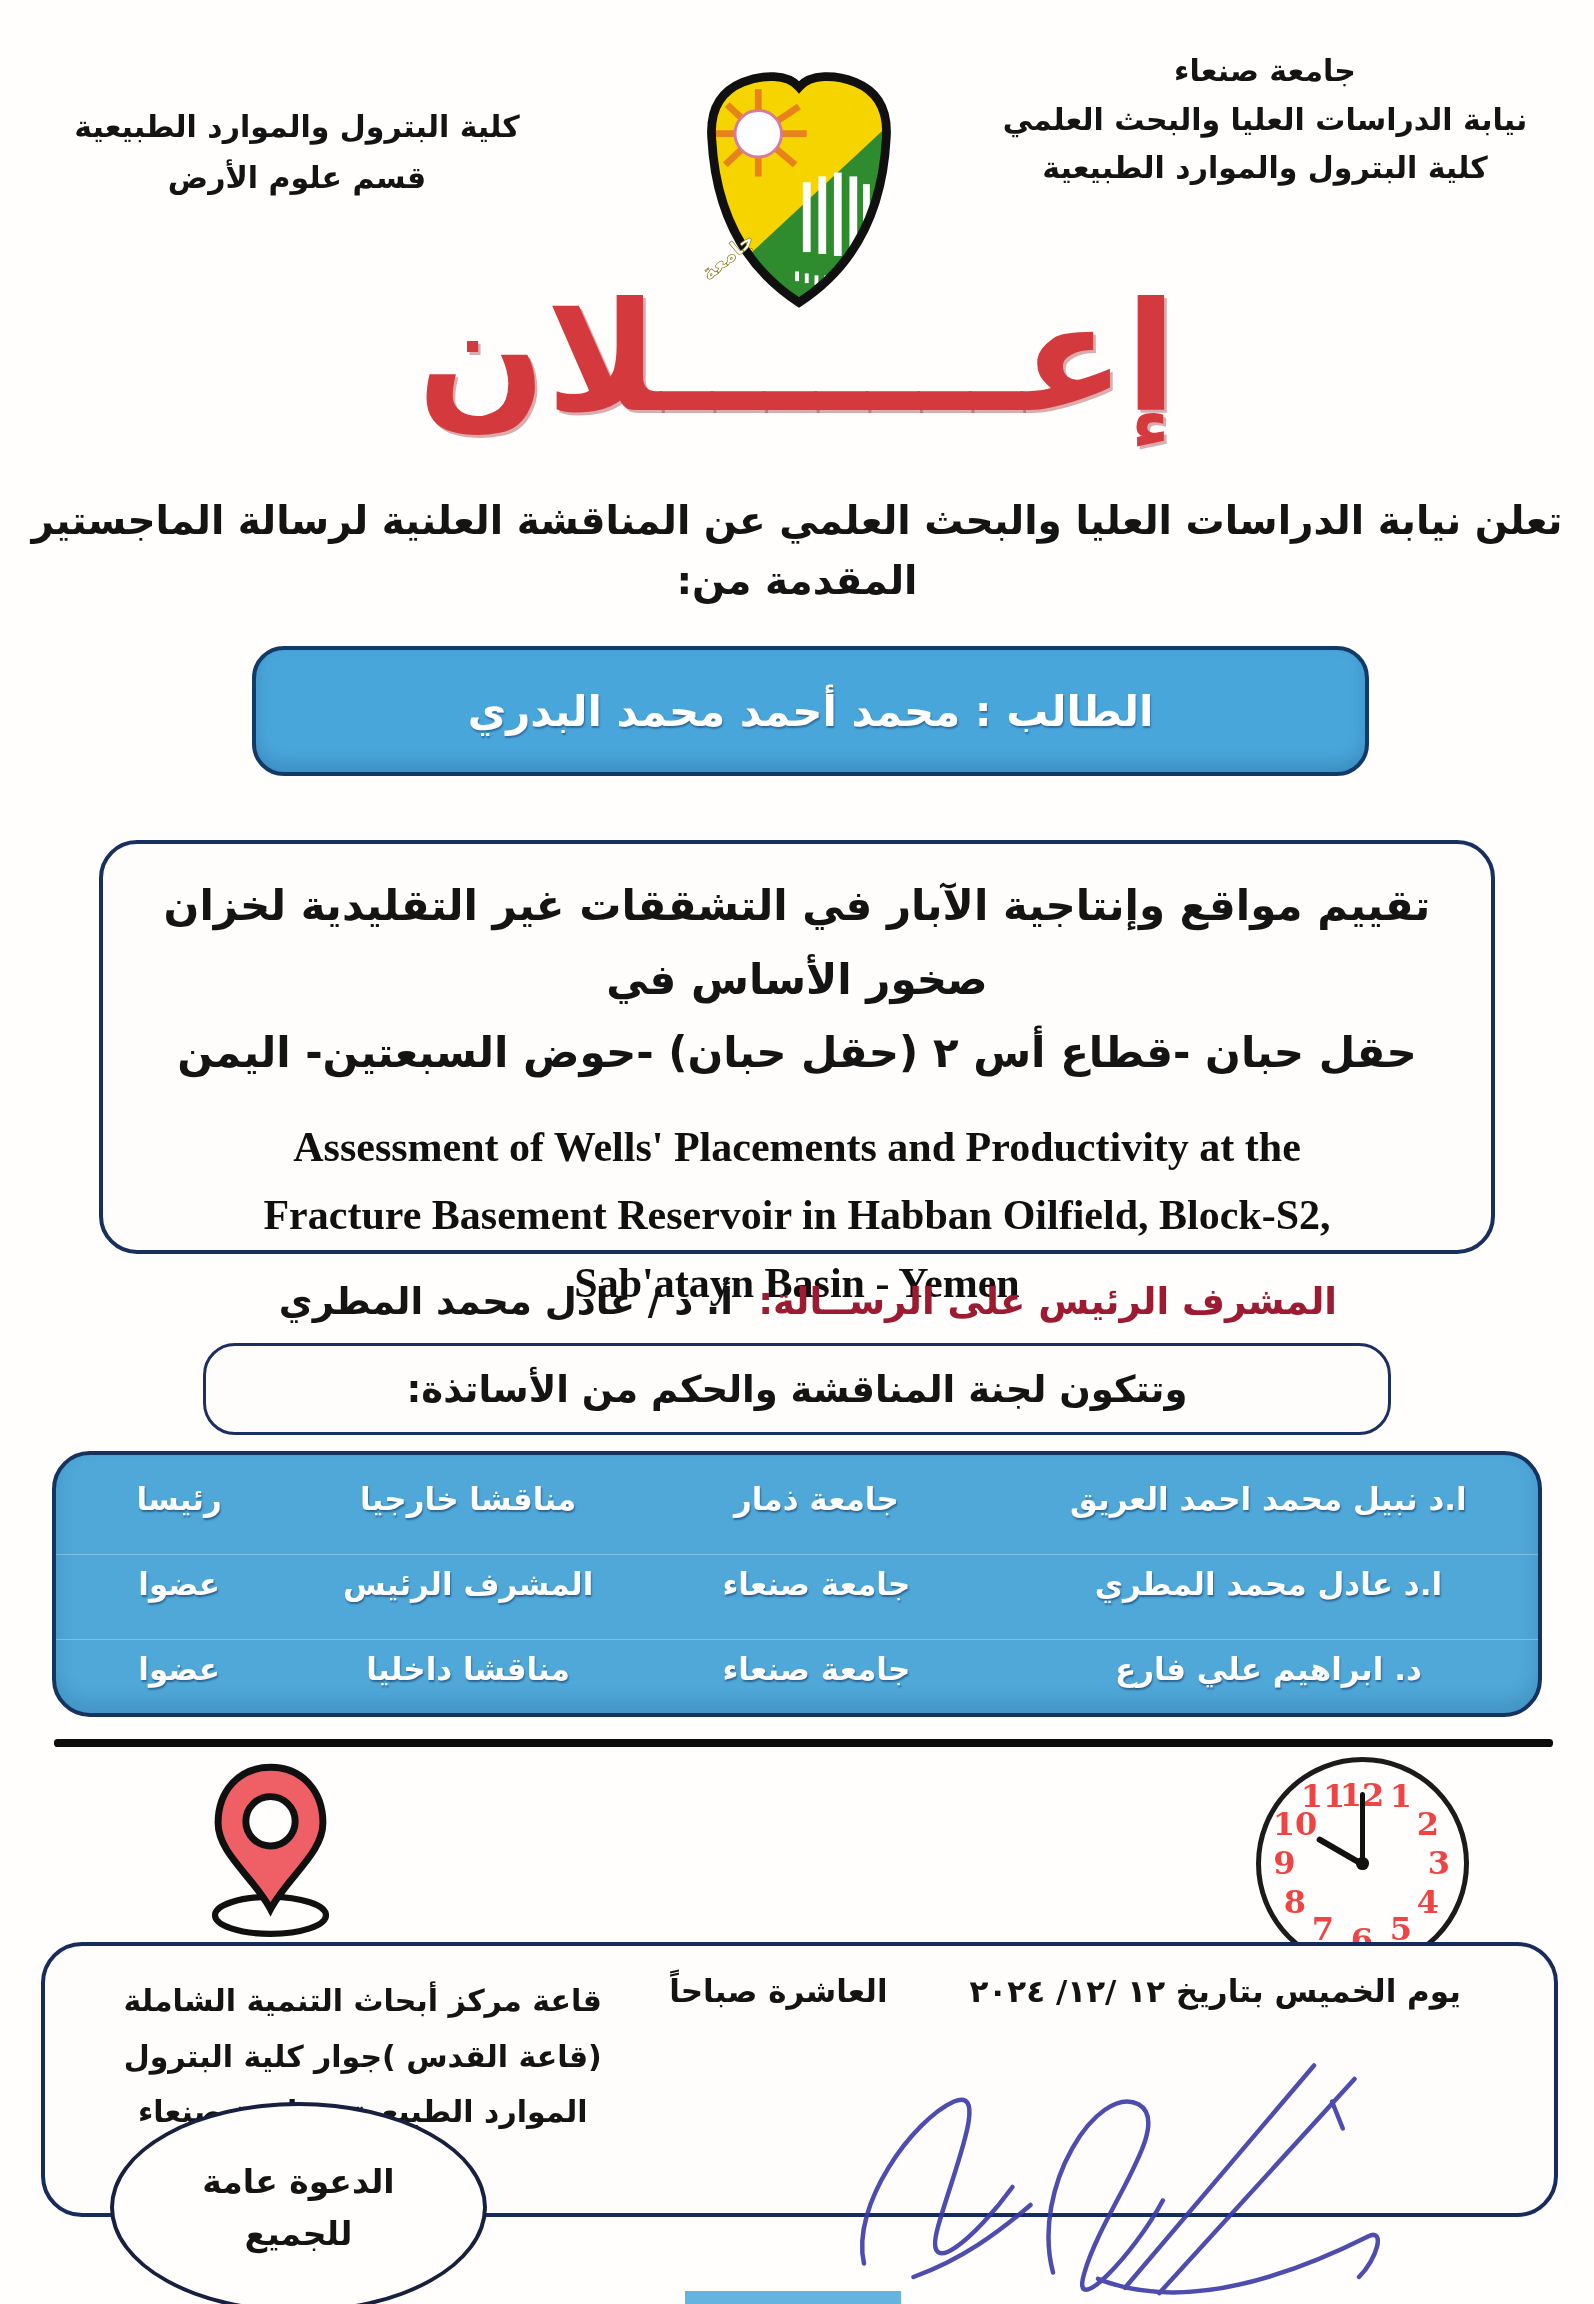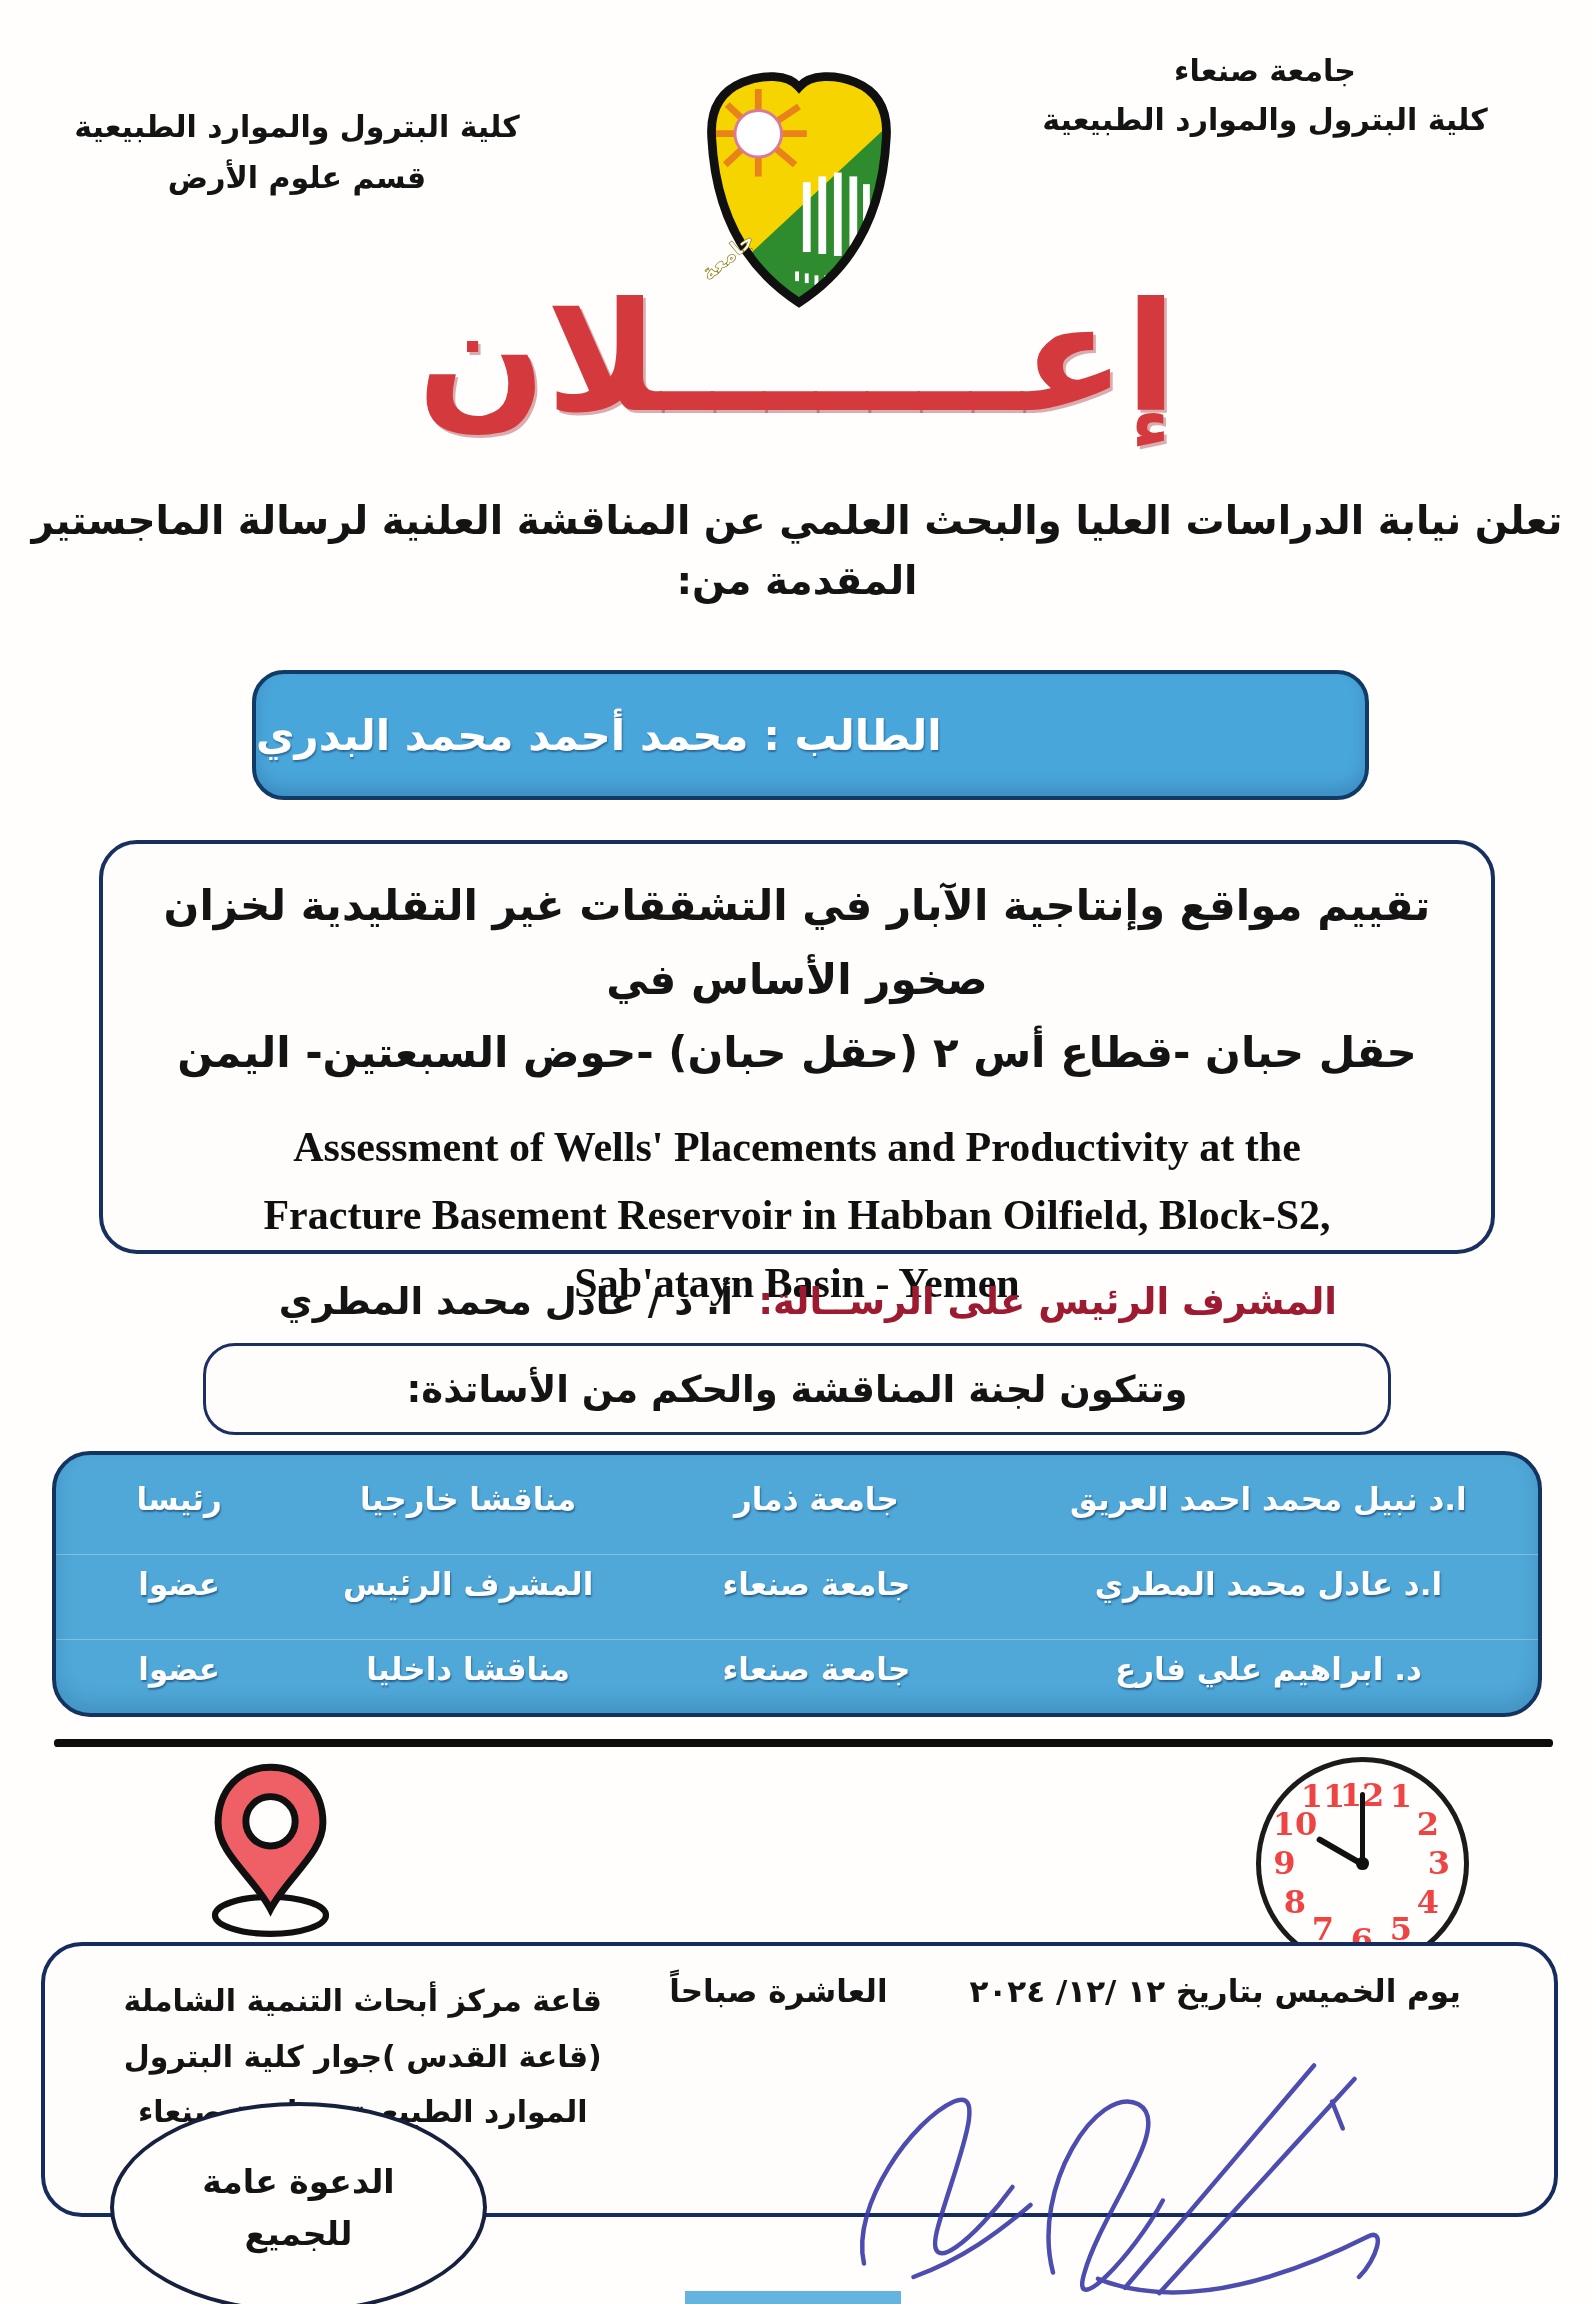--- a/index.html
+++ b/index.html
@@ -33,23 +33,22 @@
   }
   
   .intro{
     position:absolute;top:491px;right:0;left:0;
     text-align:center;font-weight:bold;font-size:39px;line-height:1.55;
   }
   
   .student-box{
     position:absolute;top:646px;right:225px;left:252px;height:122px;
     background:#49a6db;border:4.5px solid #123a66;border-radius:32px;
-    display:flex;align-items:center;justify-content:flex-end;
+    display:flex;align-items:center;justify-content:center;
     box-shadow:inset 0 -9px 16px rgba(0,40,80,.18);
-    margin-top:24px;
   }
   .student-box span{color:#ffffff;font-weight:bold;font-size:42px;
     text-shadow:0.9px 1.8px 1.8px rgba(10,40,80,.45);}
   
   .thesis-box{
     position:absolute;top:840px;right:99px;left:99px;height:414px;
     background:#fffdfb;border:4.5px solid #17305f;border-radius:38px;
     text-align:center;padding-top:25px;box-sizing:border-box;
   }
   .thesis-ar{font-weight:bold;font-size:42px;line-height:1.75;}
@@ -132,20 +131,21 @@
     background:#4aa7db;opacity:.85;
   }
 </style>
 </head>
 <body>
 
 <div class="page">
 
   <div class="hdr-right">
     <div>جامعة صنعاء</div>
+    <div>نيابة الدراسات العليا والبحث العلمي</div>
     <div>كلية البترول والموارد الطبيعية</div>
   </div>
 
   <div class="hdr-left">
     <div>كلية البترول والموارد الطبيعية</div>
     <div>قسم علوم الأرض</div>
   </div>
 
   <div class="logo-wrap">
     <svg viewBox="0 0 200 250" width="194" height="248">

